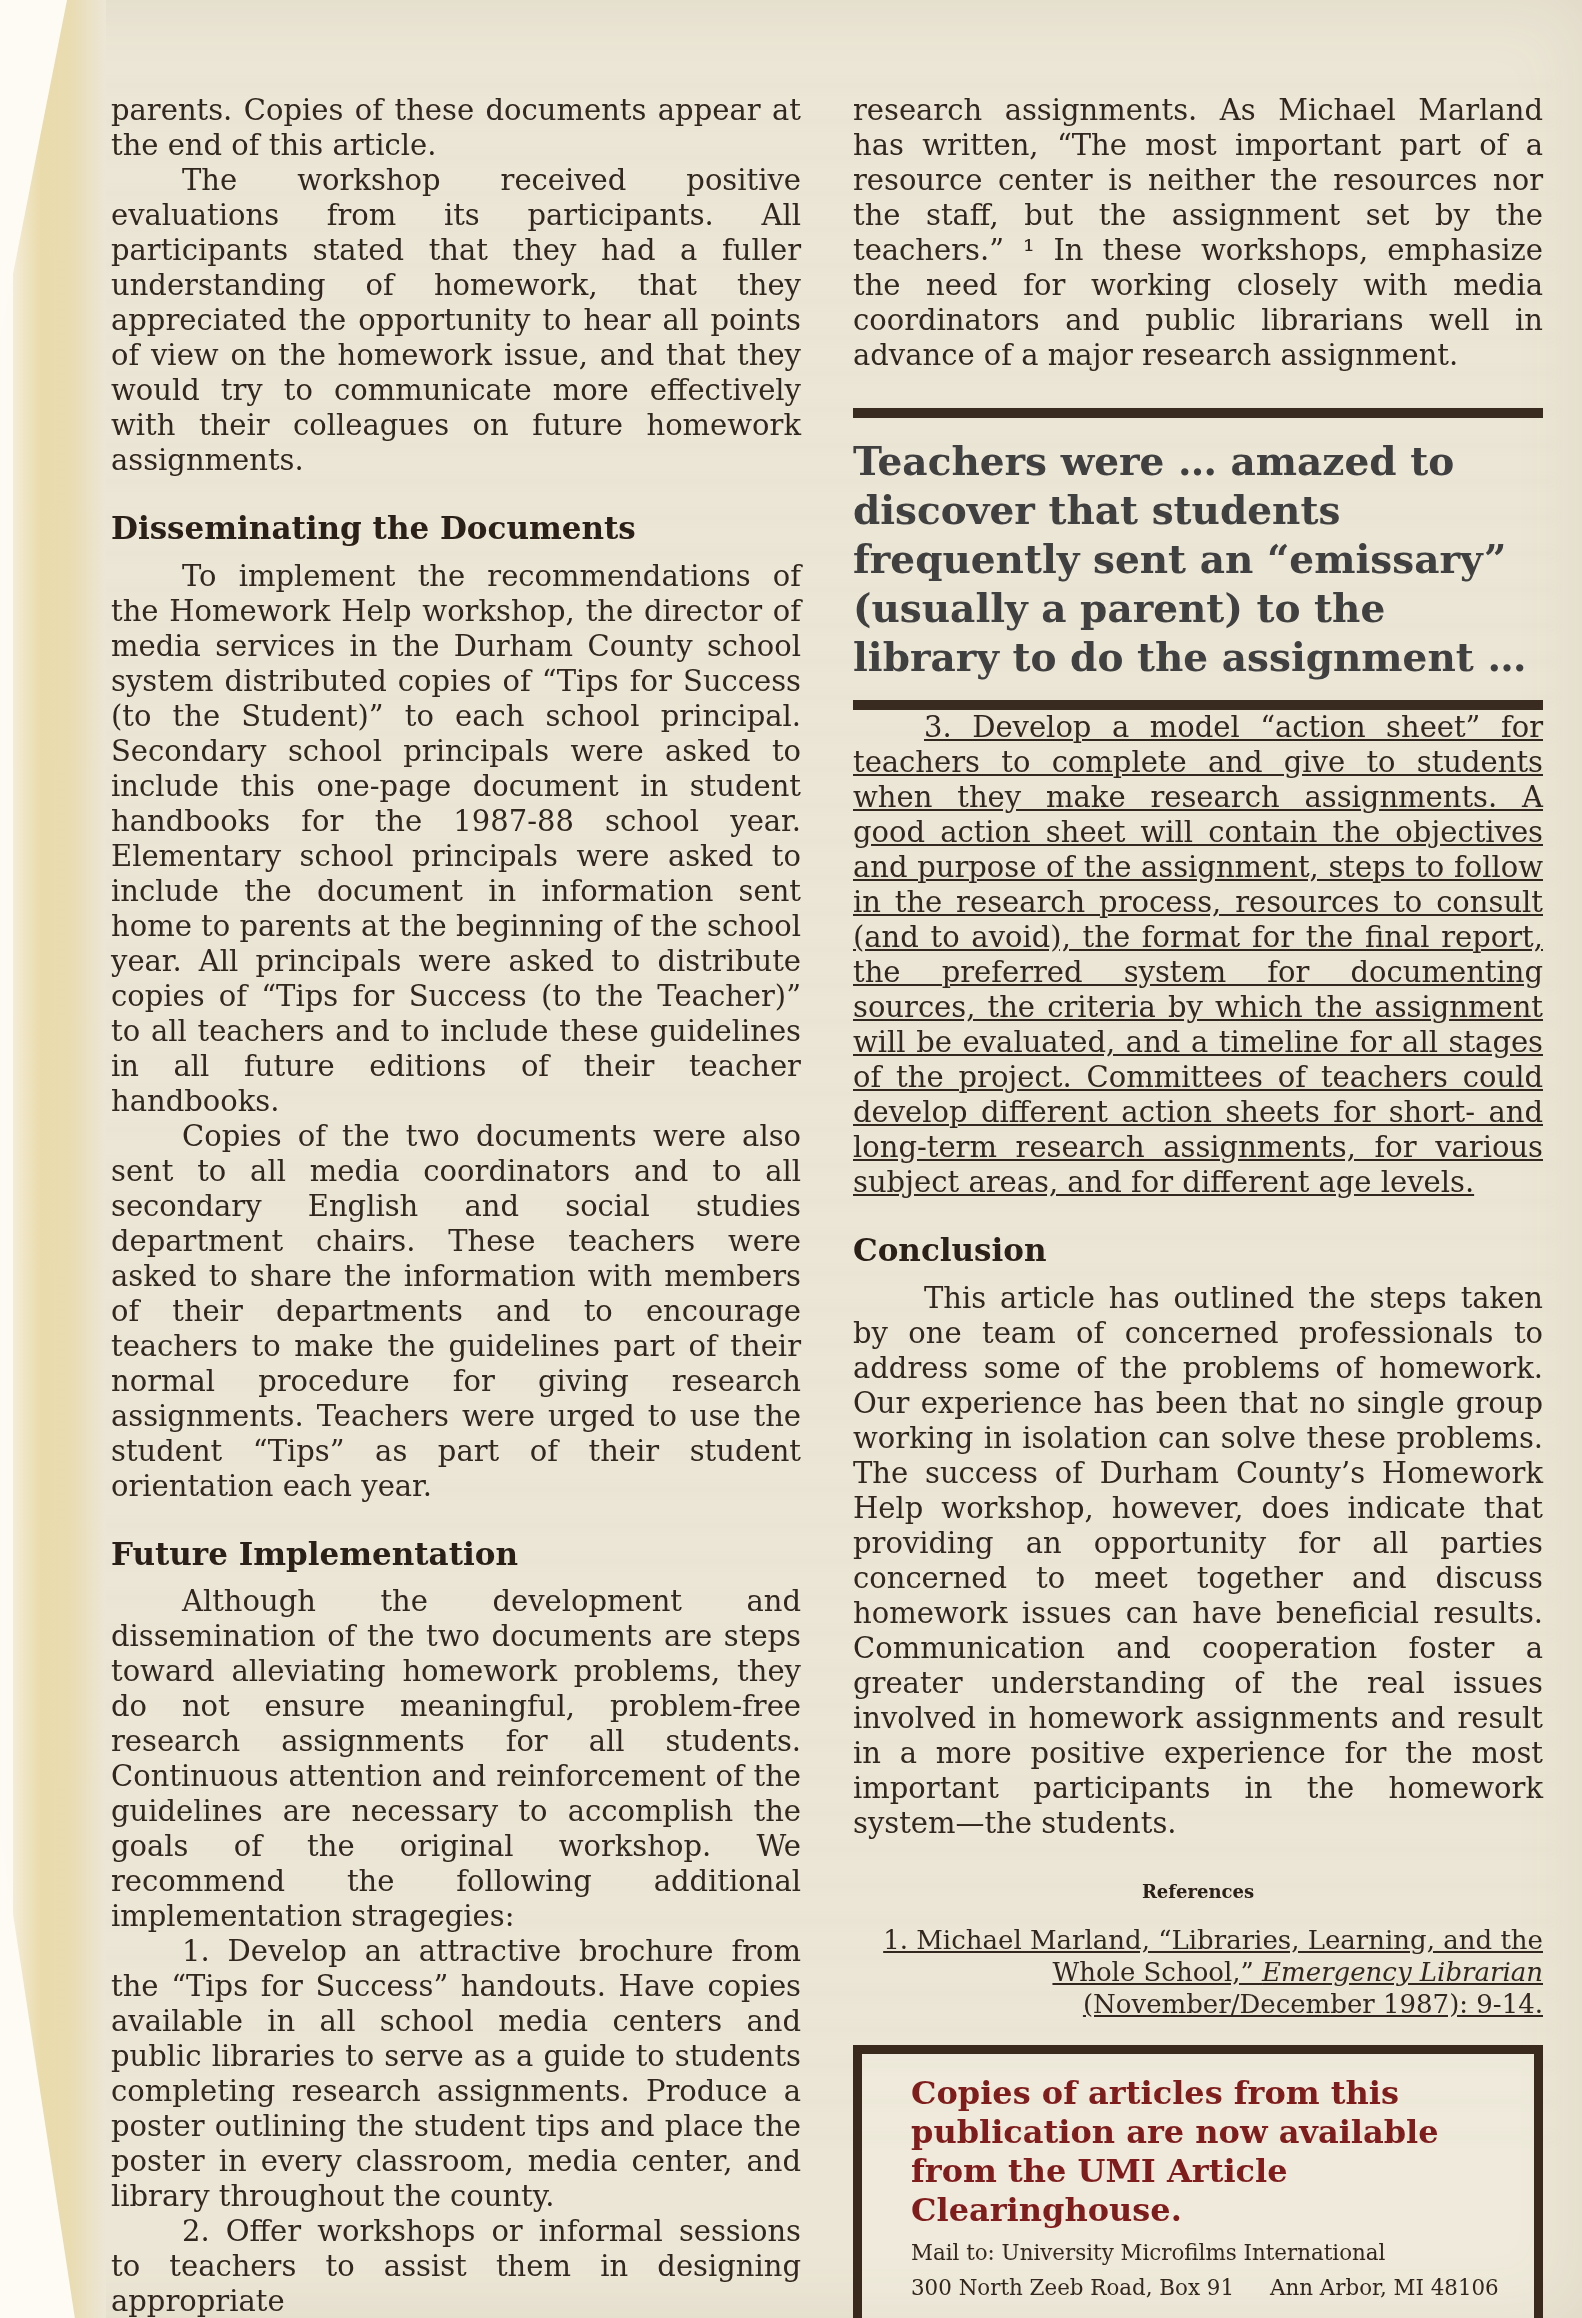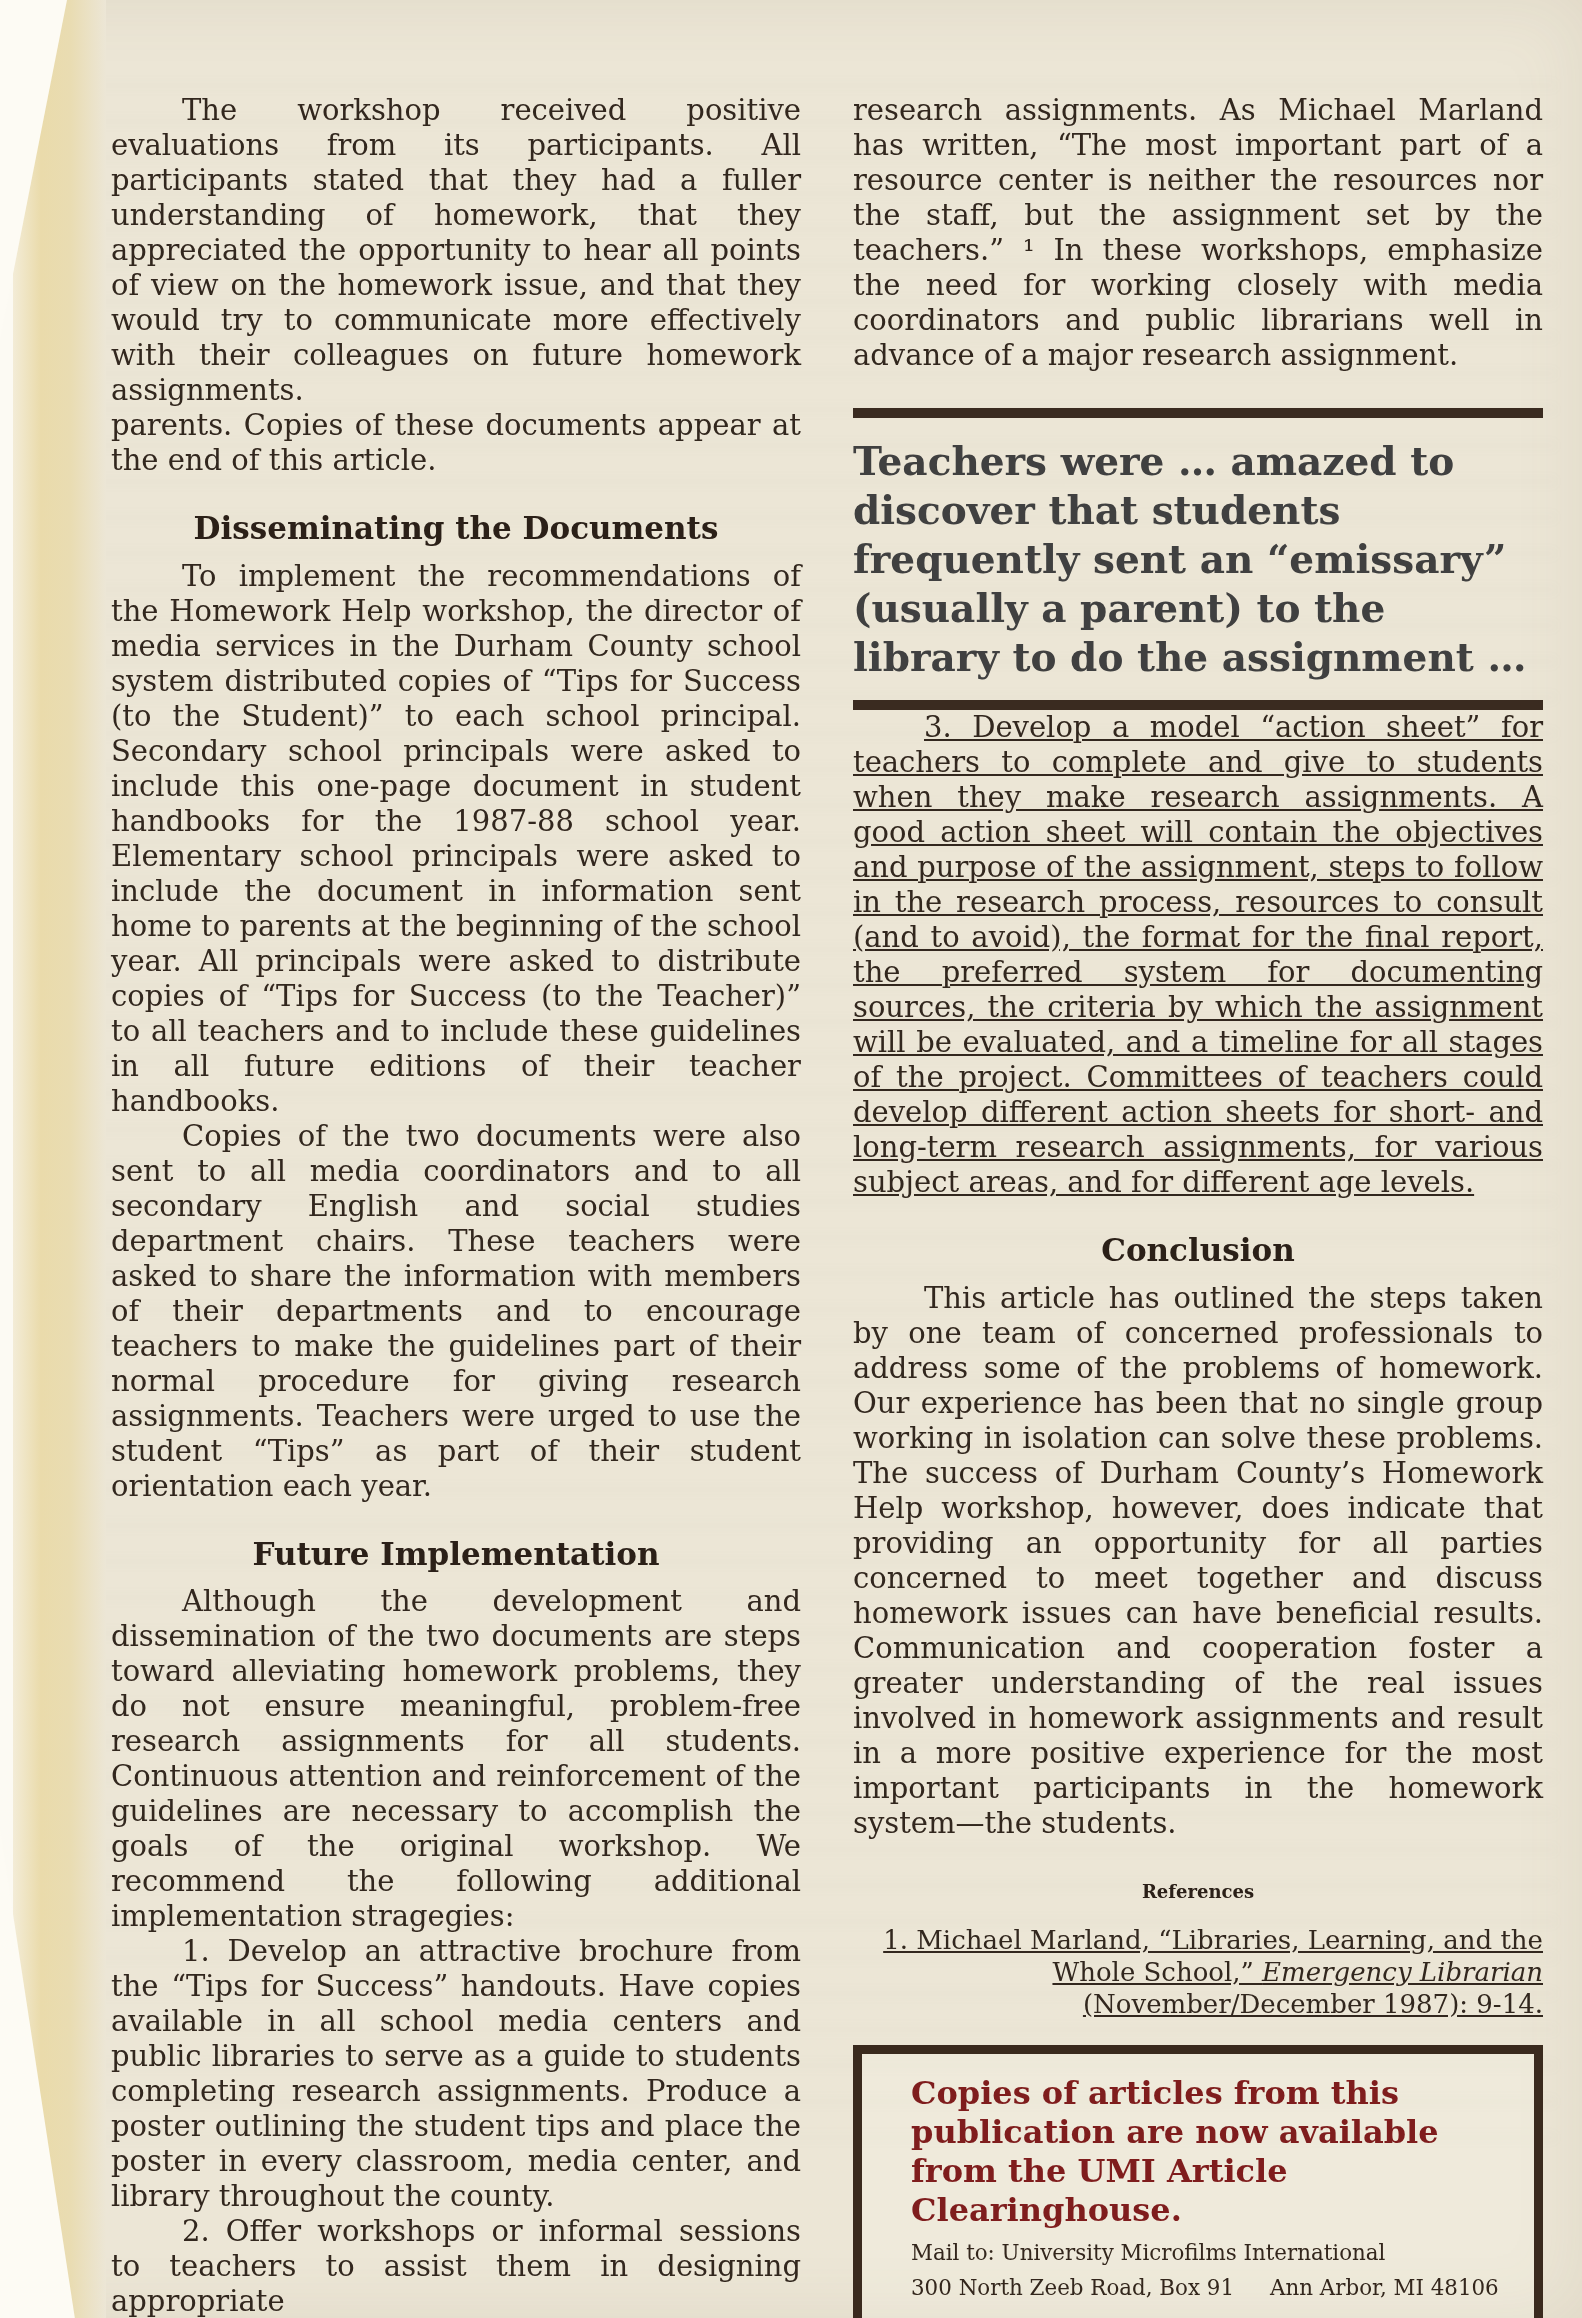--- a/index.html
+++ b/index.html
@@ -54,21 +54,20 @@
     text-indent: 71px;
   }
   p.body.no-indent { text-indent: 0; }
 
   h3.section-heading {
     margin: 32px 0 12.7px 0;
     font-size: 31px;
     line-height: 36px;
     font-weight: bold;
     color: #2b2018;
-    text-align: center;
   }
 
   .rule {
     height: 10.3px;
     background: #3a2b20;
   }
   .rule-top { margin-top: 35px; }
   .rule-bottom { margin-top: 17.4px; }
 
   .pull-quote {
@@ -126,22 +125,22 @@
 
 <div class="page">
 
   <div class="ghost"></div>
   <div class="edge-white"></div>
   <div class="edge-fold"></div>
   <div class="wedge-top"></div>
   <div class="wedge-bottom"></div>
 
   <div class="col col-left">
+    <p class="body no-indent">parents. Copies of these documents appear at the end of this article.</p>
     <p class="body">The workshop received positive evaluations from its participants. All participants stated that they had a fuller understanding of homework, that they appreciated the opportunity to hear all points of view on the homework issue, and that they would try to communicate more effectively with their colleagues on future homework assignments.</p>
-    <p class="body no-indent">parents. Copies of these documents appear at the end of this article.</p>
     <h3 class="section-heading">Disseminating the Documents</h3>
     <p class="body">To implement the recommendations of the Homework Help workshop, the director of media services in the Durham County school system distributed copies of “Tips for Success (to the Student)” to each school principal. Secondary school principals were asked to include this one-page document in student handbooks for the 1987-88 school year. Elementary school principals were asked to include the document in information sent home to parents at the beginning of the school year. All principals were asked to distribute copies of “Tips for Success (to the Teacher)” to all teachers and to include these guidelines in all future editions of their teacher handbooks.</p>
     <p class="body">Copies of the two documents were also sent to all media coordinators and to all secondary English and social studies department chairs. These teachers were asked to share the information with members of their departments and to encourage teachers to make the guidelines part of their normal procedure for giving research assignments. Teachers were urged to use the student “Tips” as part of their student orientation each year.</p>
     <h3 class="section-heading">Future Implementation</h3>
     <p class="body">Although the development and dissemination of the two documents are steps toward alleviating homework problems, they do not ensure meaningful, problem-free research assignments for all students. Continuous attention and reinforcement of the guidelines are necessary to accomplish the goals of the original workshop. We recommend the following additional implementation stragegies:</p>
     <p class="body">1. Develop an attractive brochure from the “Tips for Success” handouts. Have copies available in all school media centers and public libraries to serve as a guide to students completing research assignments. Produce a poster outlining the student tips and place the poster in every classroom, media center, and library throughout the county.</p>
     <p class="body">2. Offer workshops or informal sessions to teachers to assist them in designing appropriate</p>
   </div>
 
   <div class="col col-right">

